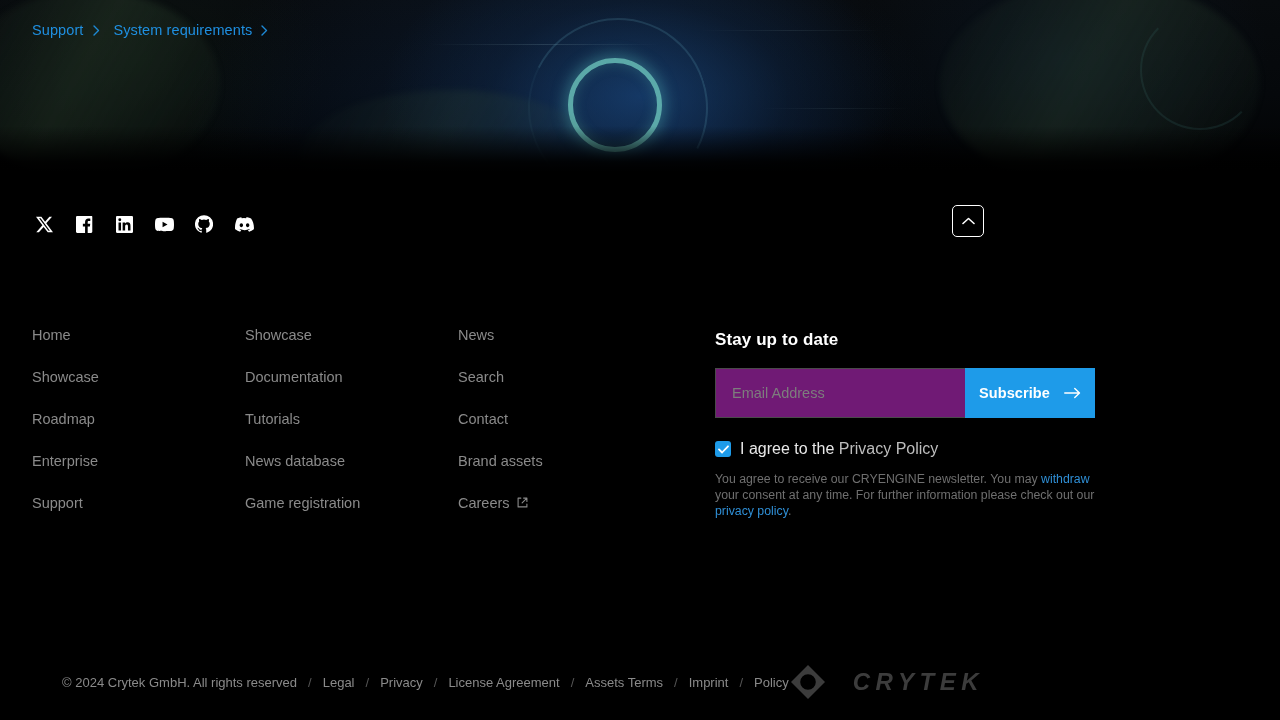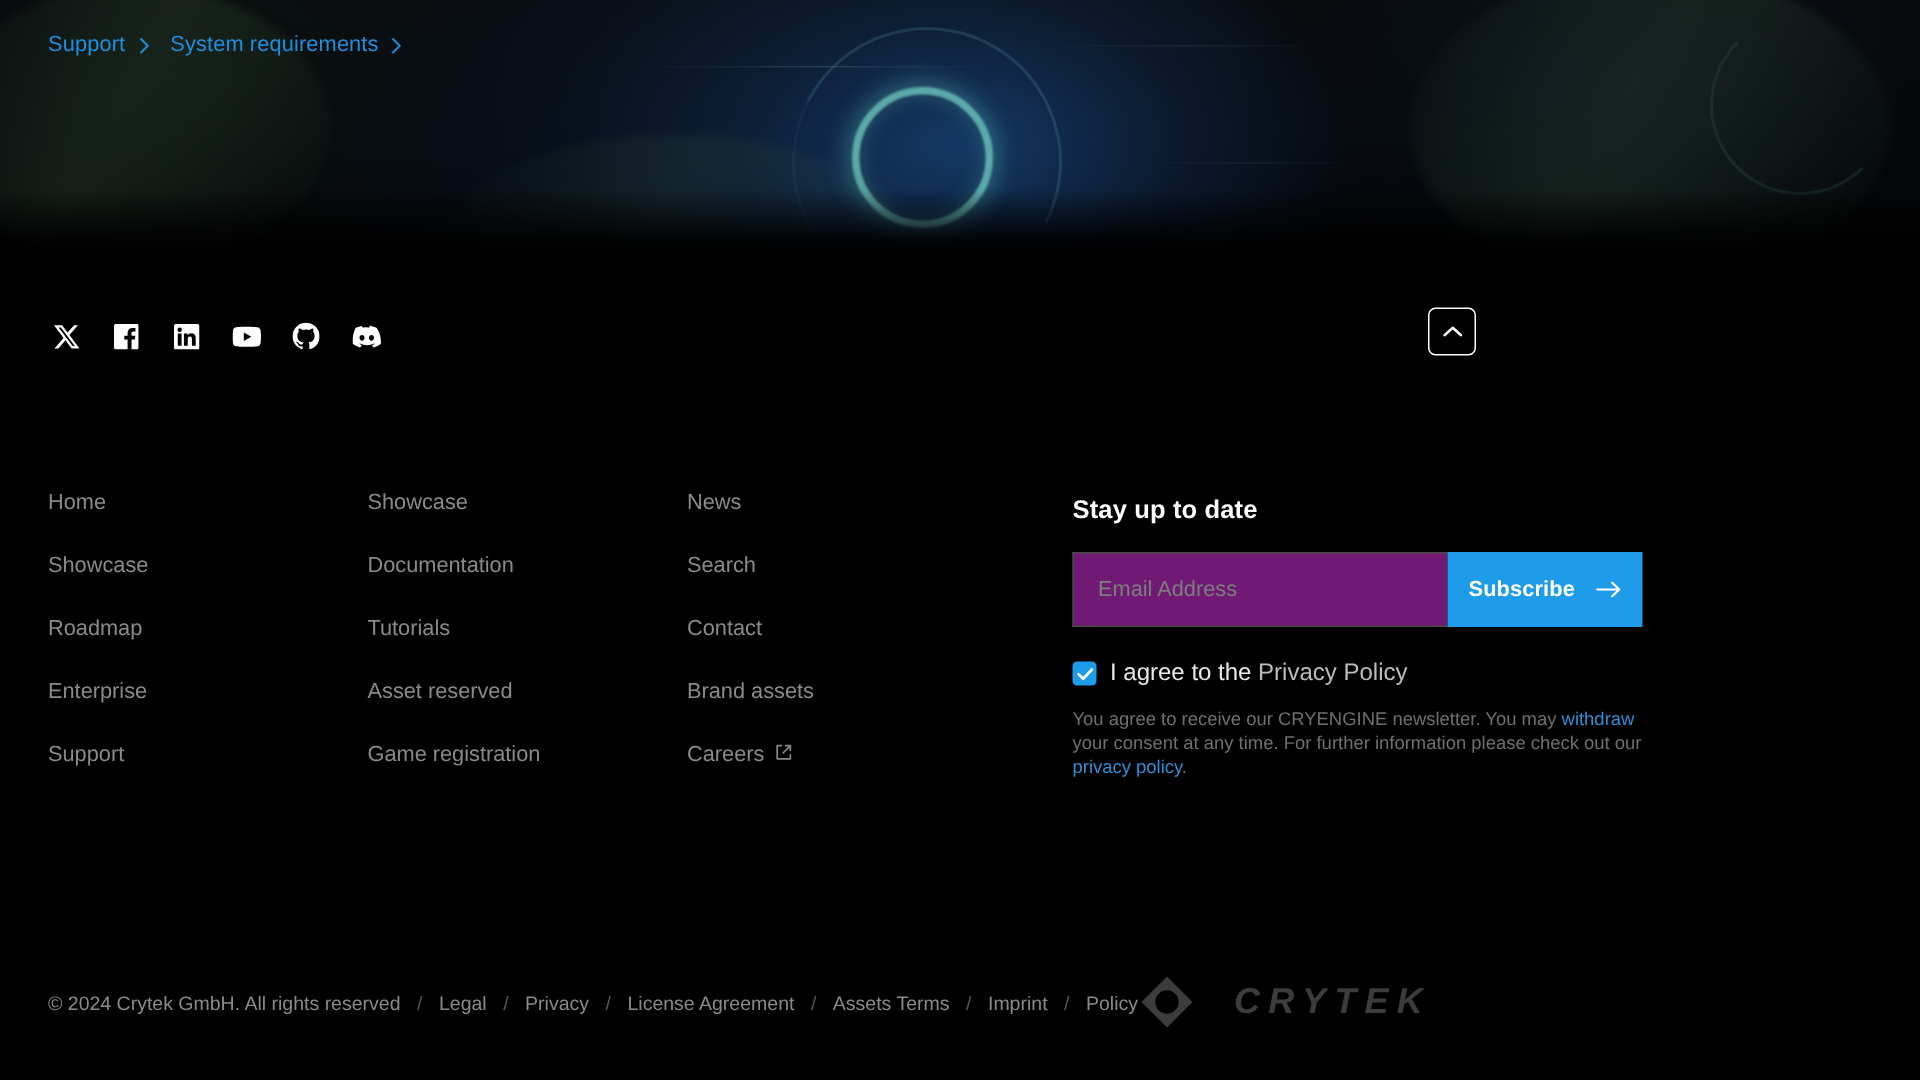--- a/index.html
+++ b/index.html
@@ -257,25 +257,25 @@
   .disclaimer a {
     color: #2f8fd6;
     text-decoration: none;
     cursor: pointer;
   }
 
   
   .bottom-bar {
     position: absolute;
     left: 32px; right: 32px;
-    bottom: 14px;
+    bottom: 0;
     height: 76px;
     display: flex;
     align-items: center;
-    justify-content: flex-start;
+    justify-content: flex-end;
   }
   .legal {
     display: flex;
     align-items: center;
     color: #7e7e7e;
     font-size: 13px;
     white-space: nowrap;
   }
   .legal .copy { color: #8a8a8a; }
   .legal a {
@@ -416,21 +416,21 @@
         <a class="flink">
             <span>Showcase</span>
           </a>
         <a class="flink">
             <span>Documentation</span>
           </a>
         <a class="flink">
             <span>Tutorials</span>
           </a>
         <a class="flink">
-            <span>Asset reserved</span>
+            <span>News database</span>
           </a>
         <a class="flink">
             <span>Game registration</span>
           </a>
       </div>
 
       <div class="link-col">
         <a class="flink">
             <span>News</span>
           </a>

